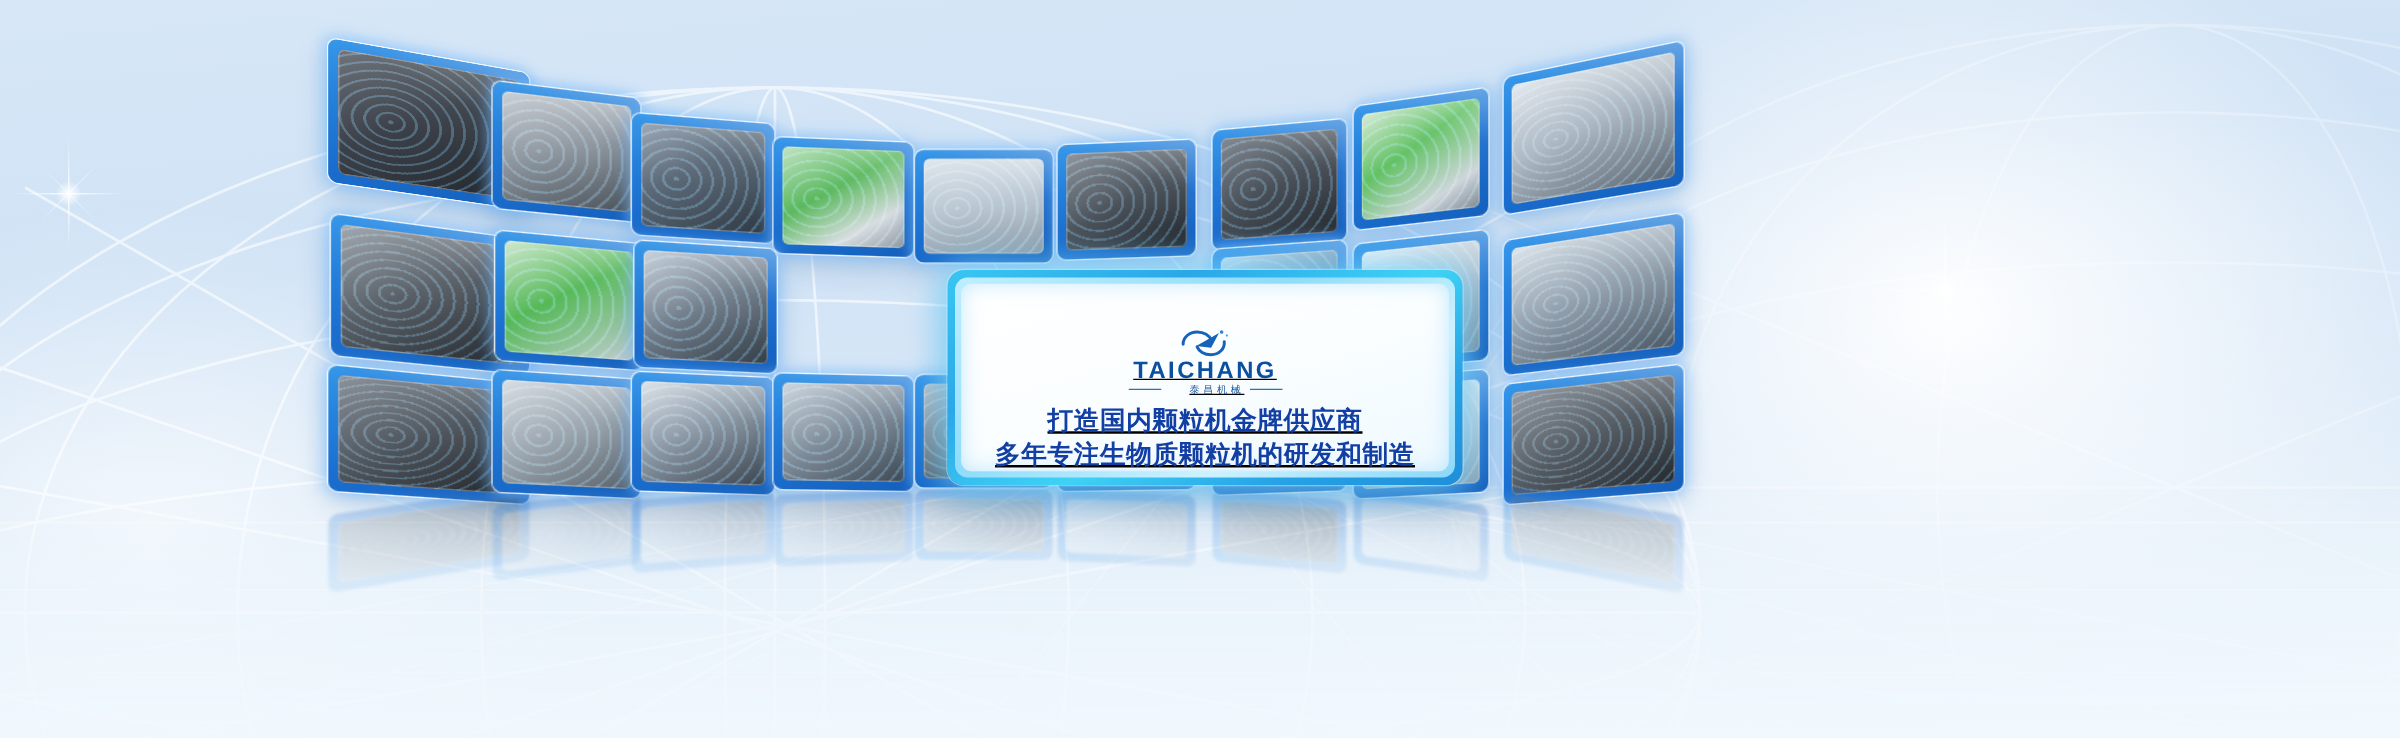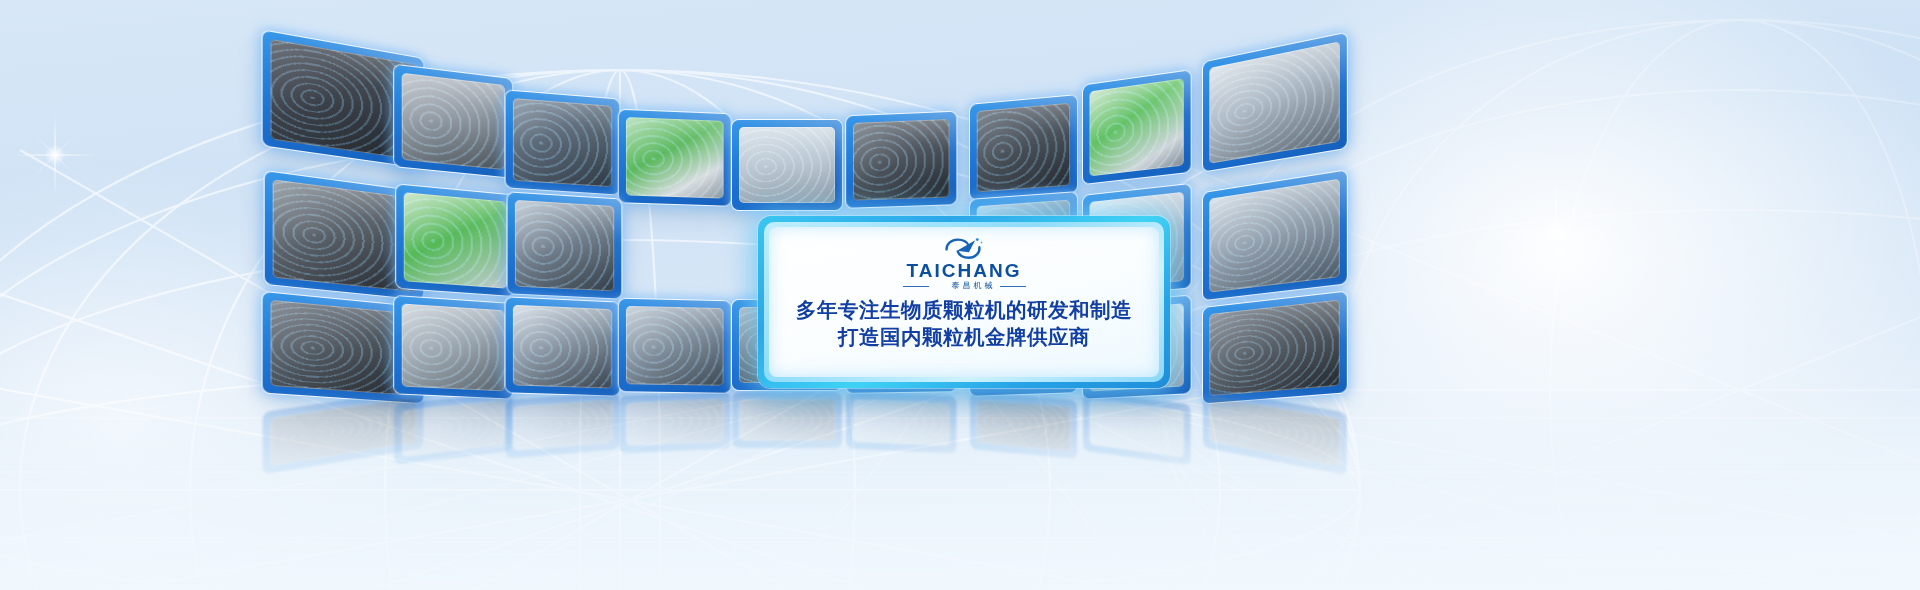--- a/index.html
+++ b/index.html
@@ -61,21 +61,21 @@
     background:linear-gradient(150deg,#39c6f2 0%,#2ba7e8 28%,#3fd2f5 55%,#27a3e6 78%,#1f8ed9 100%);
     box-shadow:0 0 26px 5px rgba(120,215,255,.78), 0 0 0 1px rgba(255,255,255,.5),
                0 14px 30px rgba(30,90,150,.25);
     padding:6px;box-sizing:border-box;
   }
   .panel .ring2{position:absolute;inset:6px;border-radius:10px;
     background:linear-gradient(150deg,#bfeeff,#8fdcfb 40%,#cdf2ff 70%,#8ad8fa);}
   .panel .inner{position:absolute;inset:11px;border-radius:8px;
     background:linear-gradient(165deg,#ffffff 0%,#fbfeff 45%,#eef9ff 100%);
     box-shadow:inset 0 0 16px rgba(150,215,250,.55);
-    display:flex;flex-direction:column;align-items:center;justify-content:flex-start;}
+    display:flex;flex-direction:column;align-items:center;justify-content:flex-end;text-decoration:underline;}
 
   
   .logo{margin-top:9px;display:flex;flex-direction:column;align-items:center;line-height:1;}
   .logo .mark{width:42px;height:24px;}
   .logo .word{font-size:19px;letter-spacing:2px;font-weight:700;color:#0b4fa0;margin-top:1px;
     font-family:"Liberation Sans",sans-serif;}
   .logo .sub{display:flex;align-items:center;gap:4px;margin-top:2px;}
   .logo .sub .ln{width:26px;height:1px;background:#2f6fb8;}
   .logo .sub .cn{font-size:8px;letter-spacing:3px;color:#13539f;
     font-family:"DejaVu Sans","Liberation Sans",sans-serif;margin-left:19px;}
@@ -339,20 +339,20 @@
         </svg>
         <div class="word">TAICHANG</div>
         <div class="sub">
           <span class="ln"></span>
           <span class="cn">泰昌机械</span>
           <span class="ln"></span>
         </div>
       </div>
 
       <div class="slogan">
+        <div>打造国内颗粒机金牌供应商</div>
         <div>多年专注生物质颗粒机的研发和制造</div>
-        <div>打造国内颗粒机金牌供应商</div>
       </div>
 
     </div>
   </div>
 
 </div>
 
 </body></html>

